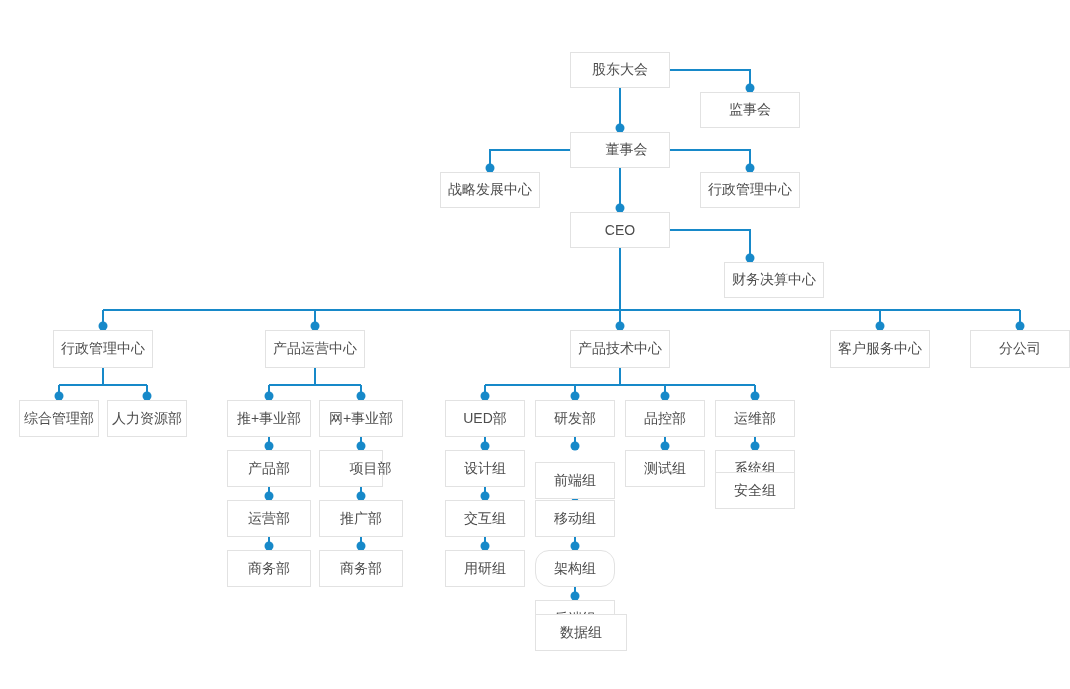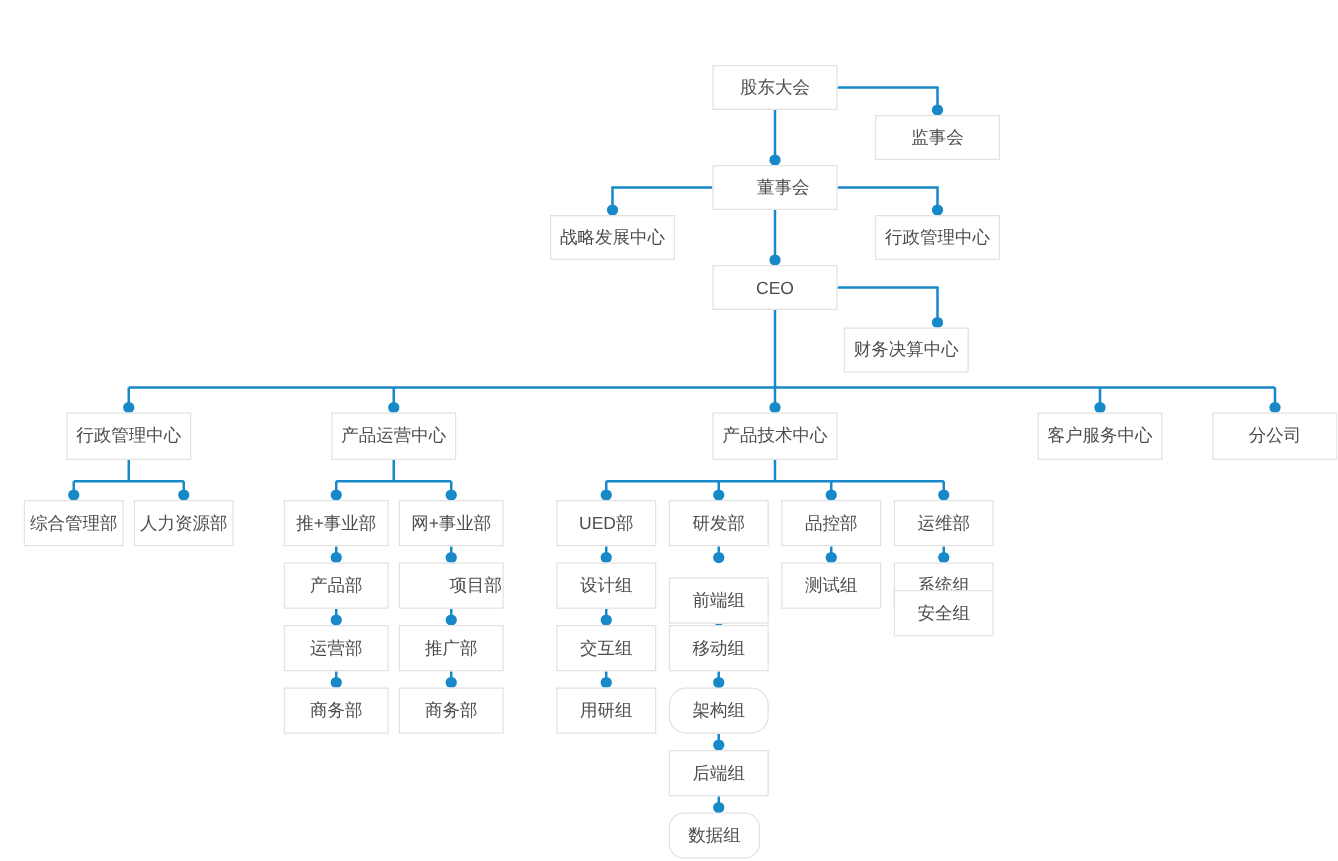--- a/index.html
+++ b/index.html
@@ -185,45 +185,45 @@
         <circle cx="755" cy="496" r="4.5" class="edge-dot"></circle>
       </g>
     </svg>
   <div id="node-layer">
       <div class="org-node" style="left: 570px; top: 52px; width: 100px; height: 36px;">股东大会</div>
       <div class="org-node" style="left: 700px; top: 92px; width: 100px; height: 36px;">监事会</div>
       <div class="org-node" style="left: 570px; top: 132px; width: 100px; height: 36px; padding-left: 13px;">董事会</div>
       <div class="org-node" style="left: 440px; top: 172px; width: 100px; height: 36px;">战略发展中心</div>
       <div class="org-node" style="left: 700px; top: 172px; width: 100px; height: 36px;">行政管理中心</div>
       <div class="org-node" style="left: 570px; top: 212px; width: 100px; height: 36px;">CEO</div>
-      <div class="org-node" style="left: 675px; top: 262px; width: 100px; height: 36px;">财务决算中心</div>
+      <div class="org-node" style="left: 724px; top: 262px; width: 100px; height: 36px;">财务决算中心</div>
       <div class="org-node" style="left: 53px; top: 330px; width: 100px; height: 38px;">行政管理中心</div>
       <div class="org-node" style="left: 265px; top: 330px; width: 100px; height: 38px;">产品运营中心</div>
       <div class="org-node" style="left: 570px; top: 330px; width: 100px; height: 38px;">产品技术中心</div>
       <div class="org-node" style="left: 830px; top: 330px; width: 100px; height: 38px;">客户服务中心</div>
       <div class="org-node" style="left: 970px; top: 330px; width: 100px; height: 38px;">分公司</div>
       <div class="org-node" style="left: 19px; top: 400px; width: 80px; height: 37px;">综合管理部</div>
       <div class="org-node" style="left: 107px; top: 400px; width: 80px; height: 37px;">人力资源部</div>
       <div class="org-node" style="left: 227px; top: 400px; width: 84px; height: 37px;">推+事业部</div>
       <div class="org-node" style="left: 319px; top: 400px; width: 84px; height: 37px;">网+事业部</div>
       <div class="org-node" style="left: 445px; top: 400px; width: 80px; height: 37px;">UED部</div>
       <div class="org-node" style="left: 535px; top: 400px; width: 80px; height: 37px;">研发部</div>
       <div class="org-node" style="left: 625px; top: 400px; width: 80px; height: 37px;">品控部</div>
       <div class="org-node" style="left: 715px; top: 400px; width: 80px; height: 37px;">运维部</div>
       <div class="org-node" style="left: 227px; top: 450px; width: 84px; height: 37px;">产品部</div>
-      <div class="org-node" style="left: 319px; top: 450px; width: 84px; height: 37px; padding-left: 39px;">项目部</div>
+      <div class="org-node" style="left: 319px; top: 450px; width: 64px; height: 37px; padding-left: 39px;">项目部</div>
       <div class="org-node" style="left: 445px; top: 450px; width: 80px; height: 37px;">设计组</div>
       <div class="org-node" style="left: 535px; top: 450px; width: 80px; height: 37px; margin-top: 12px;">前端组</div>
       <div class="org-node" style="left: 625px; top: 450px; width: 80px; height: 37px;">测试组</div>
       <div class="org-node" style="left: 715px; top: 450px; width: 80px; height: 37px;">系统组</div>
       <div class="org-node" style="left: 227px; top: 500px; width: 84px; height: 37px;">运营部</div>
       <div class="org-node" style="left: 319px; top: 500px; width: 84px; height: 37px;">推广部</div>
       <div class="org-node" style="left: 445px; top: 500px; width: 80px; height: 37px;">交互组</div>
       <div class="org-node" style="left: 535px; top: 500px; width: 80px; height: 37px;">移动组</div>
       <div class="org-node" style="left: 715px; top: 472px; width: 80px; height: 37px;">安全组</div>
       <div class="org-node" style="left: 227px; top: 550px; width: 84px; height: 37px;">商务部</div>
       <div class="org-node" style="left: 319px; top: 550px; width: 84px; height: 37px;">商务部</div>
       <div class="org-node" style="left: 445px; top: 550px; width: 80px; height: 37px;">用研组</div>
       <div class="org-node" style="left: 535px; top: 550px; width: 80px; height: 37px; border-radius: 14px;">架构组</div>
       <div class="org-node" style="left: 535px; top: 600px; width: 80px; height: 37px;">后端组</div>
-      <div class="org-node" style="left: 535px; top: 650px; width: 73px; height: 37px; border-radius: 12px;">数据组</div>
+      <div class="org-node" style="left: 535px; top: 614px; width: 92px; height: 37px;">数据组</div>
     </div>
 </div>
 
 </body></html>

